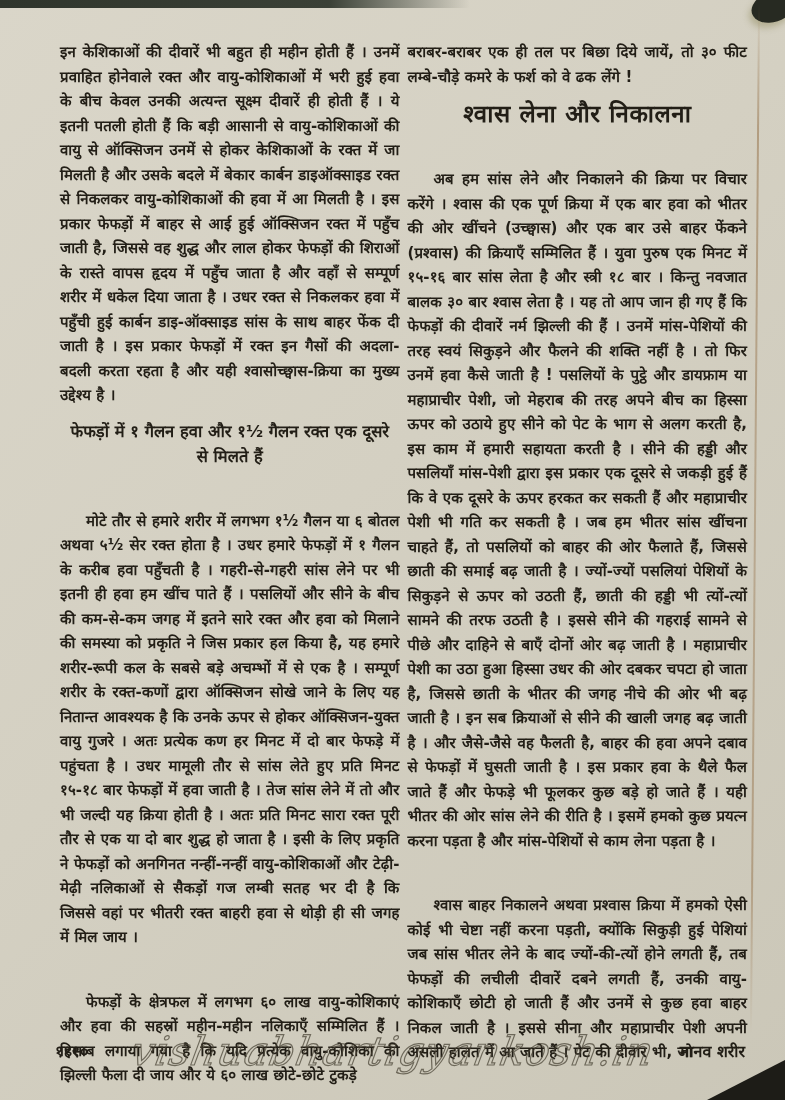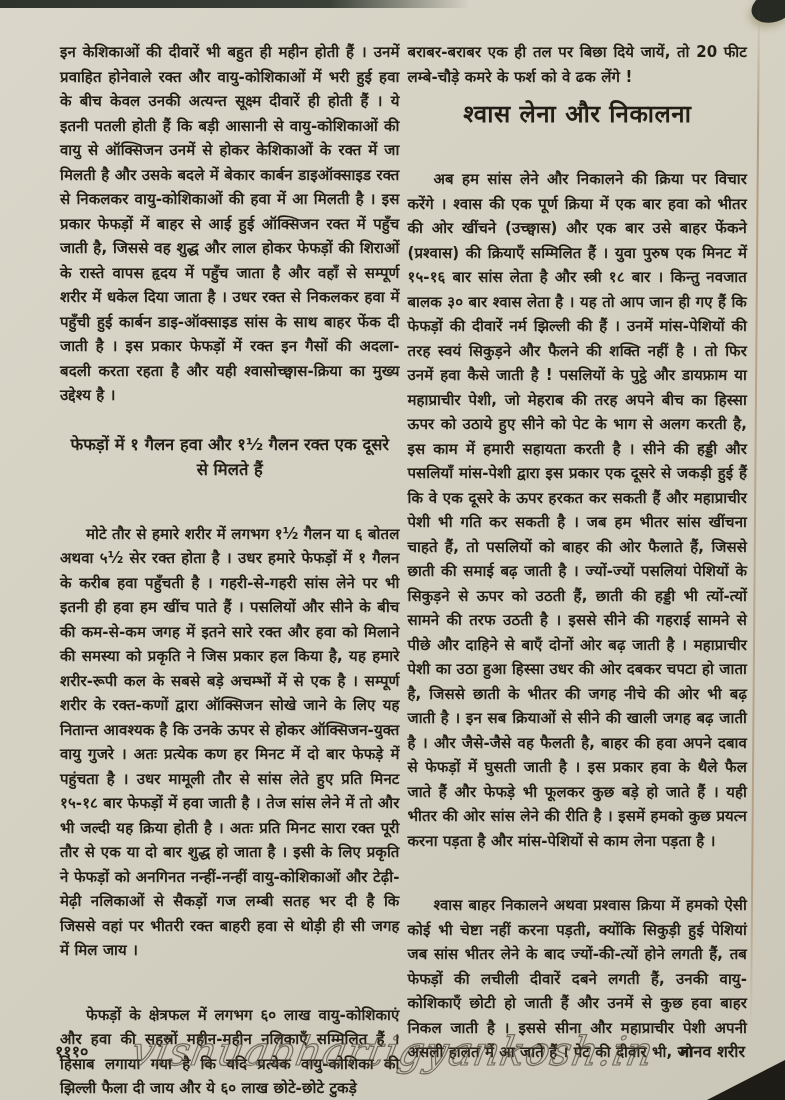--- a/index.html
+++ b/index.html
@@ -59,21 +59,21 @@
     text-align: justify;
     margin: 0 0 1px 0;
     letter-spacing: 0.1px;
   }
   .indent { text-indent: 26px; margin-top: 40px; }
   .heading {
     font-size: 16.5px;
     line-height: 25px;
     font-weight: bold;
     text-align: center;
-    margin: 24px 10px 9px 10px;
+    margin: 11px 10px 9px 10px;
   }
   .heading-right {
     font-size: 24px;
     margin: 13px 0 10px 0;
     font-weight: bold;
     letter-spacing: 0.5px;
   }
 
   
   .footer {
@@ -107,21 +107,21 @@
   <div class="columns">
 
     <div class="col">
       <p class="body-text">इन केशिकाओं की दीवारें भी बहुत ही महीन होती हैं । उनमें प्रवाहित होनेवाले रक्त और वायु-कोशिकाओं में भरी हुई हवा के बीच केवल उनकी अत्यन्त सूक्ष्म दीवारें ही होती हैं । ये इतनी पतली होती हैं कि बड़ी आसानी से वायु-कोशिकाओं की वायु से ऑक्सिजन उनमें से होकर केशिकाओं के रक्त में जा मिलती है और उसके बदले में बेकार कार्बन डाइऑक्साइड रक्त से निकलकर वायु-कोशिकाओं की हवा में आ मिलती है । इस प्रकार फेफड़ों में बाहर से आई हुई ऑक्सिजन रक्त में पहुँच जाती है, जिससे वह शुद्ध और लाल होकर फेफड़ों की शिराओं के रास्ते वापस हृदय में पहुँच जाता है और वहाँ से सम्पूर्ण शरीर में धकेल दिया जाता है । उधर रक्त से निकलकर हवा में पहुँची हुई कार्बन डाइ-ऑक्साइड सांस के साथ बाहर फेंक दी जाती है । इस प्रकार फेफड़ों में रक्त इन गैसों की अदला-बदली करता रहता है और यही श्वासोच्छ्वास-क्रिया का मुख्य उद्देश्य है ।</p>
       <h2 class="heading">फेफड़ों में १ गैलन हवा और १½ गैलन रक्त एक दूसरे से मिलते हैं</h2>
       <p class="body-text indent">मोटे तौर से हमारे शरीर में लगभग १½ गैलन या ६ बोतल अथवा ५½ सेर रक्त होता है । उधर हमारे फेफड़ों में १ गैलन के करीब हवा पहुँचती है । गहरी-से-गहरी सांस लेने पर भी इतनी ही हवा हम खींच पाते हैं । पसलियों और सीने के बीच की कम-से-कम जगह में इतने सारे रक्त और हवा को मिलाने की समस्या को प्रकृति ने जिस प्रकार हल किया है, यह हमारे शरीर-रूपी कल के सबसे बड़े अचम्भों में से एक है । सम्पूर्ण शरीर के रक्त-कणों द्वारा ऑक्सिजन सोखे जाने के लिए यह नितान्त आवश्यक है कि उनके ऊपर से होकर ऑक्सिजन-युक्त वायु गुजरे । अतः प्रत्येक कण हर मिनट में दो बार फेफड़े में पहुंचता है । उधर मामूली तौर से सांस लेते हुए प्रति मिनट १५-१८ बार फेफड़ों में हवा जाती है । तेज सांस लेने में तो और भी जल्दी यह क्रिया होती है । अतः प्रति मिनट सारा रक्त पूरी तौर से एक या दो बार शुद्ध हो जाता है । इसी के लिए प्रकृति ने फेफड़ों को अनगिनत नन्हीं-नन्हीं वायु-कोशिकाओं और टेढ़ी-मेढ़ी नलिकाओं से सैकड़ों गज लम्बी सतह भर दी है कि जिससे वहां पर भीतरी रक्त बाहरी हवा से थोड़ी ही सी जगह में मिल जाय ।</p>
       <p class="body-text indent">फेफड़ों के क्षेत्रफल में लगभग ६० लाख वायु-कोशिकाएं और हवा की सहस्रों महीन-महीन नलिकाएँ सम्मिलित हैं । हिसाब लगाया गया है कि यदि प्रत्येक वायु-कोशिका की झिल्ली फैला दी जाय और ये ६० लाख छोटे-छोटे टुकड़े</p>
     </div>
 
     <div class="col">
-      <p class="body-text">बराबर-बराबर एक ही तल पर बिछा दिये जायें, तो 20 फीट लम्बे-चौड़े कमरे के फर्श को वे ढक लेंगे !</p>
+      <p class="body-text">बराबर-बराबर एक ही तल पर बिछा दिये जायें, तो ३० फीट लम्बे-चौड़े कमरे के फर्श को वे ढक लेंगे !</p>
       <h2 class="heading heading-right">श्वास लेना और निकालना</h2>
       <p class="body-text indent">अब हम सांस लेने और निकालने की क्रिया पर विचार करेंगे । श्वास की एक पूर्ण क्रिया में एक बार हवा को भीतर की ओर खींचने (उच्छ्वास) और एक बार उसे बाहर फेंकने (प्रश्वास) की क्रियाएँ सम्मिलित हैं । युवा पुरुष एक मिनट में १५-१६ बार सांस लेता है और स्त्री १८ बार । किन्तु नवजात बालक ३० बार श्वास लेता है । यह तो आप जान ही गए हैं कि फेफड़ों की दीवारें नर्म झिल्ली की हैं । उनमें मांस-पेशियों की तरह स्वयं सिकुड़ने और फैलने की शक्ति नहीं है । तो फिर उनमें हवा कैसे जाती है ! पसलियों के पुट्ठे और डायफ्राम या महाप्राचीर पेशी, जो मेहराब की तरह अपने बीच का हिस्सा ऊपर को उठाये हुए सीने को पेट के भाग से अलग करती है, इस काम में हमारी सहायता करती है । सीने की हड्डी और पसलियाँ मांस-पेशी द्वारा इस प्रकार एक दूसरे से जकड़ी हुई हैं कि वे एक दूसरे के ऊपर हरकत कर सकती हैं और महाप्राचीर पेशी भी गति कर सकती है । जब हम भीतर सांस खींचना चाहते हैं, तो पसलियों को बाहर की ओर फैलाते हैं, जिससे छाती की समाई बढ़ जाती है । ज्यों-ज्यों पसलियां पेशियों के सिकुड़ने से ऊपर को उठती हैं, छाती की हड्डी भी त्यों-त्यों सामने की तरफ उठती है । इससे सीने की गहराई सामने से पीछे और दाहिने से बाएँ दोनों ओर बढ़ जाती है । महाप्राचीर पेशी का उठा हुआ हिस्सा उधर की ओर दबकर चपटा हो जाता है, जिससे छाती के भीतर की जगह नीचे की ओर भी बढ़ जाती है । इन सब क्रियाओं से सीने की खाली जगह बढ़ जाती है । और जैसे-जैसे वह फैलती है, बाहर की हवा अपने दबाव से फेफड़ों में घुसती जाती है । इस प्रकार हवा के थैले फैल जाते हैं और फेफड़े भी फूलकर कुछ बड़े हो जाते हैं । यही भीतर की ओर सांस लेने की रीति है । इसमें हमको कुछ प्रयत्न करना पड़ता है और मांस-पेशियों से काम लेना पड़ता है ।</p>
       <p class="body-text indent">श्वास बाहर निकालने अथवा प्रश्वास क्रिया में हमको ऐसी कोई भी चेष्टा नहीं करना पड़ती, क्योंकि सिकुड़ी हुई पेशियां जब सांस भीतर लेने के बाद ज्यों-की-त्यों होने लगती हैं, तब फेफड़ों की लचीली दीवारें दबने लगती हैं, उनकी वायु-कोशिकाएँ छोटी हो जाती हैं और उनमें से कुछ हवा बाहर निकल जाती है । इससे सीना और महाप्राचीर पेशी अपनी असली हालत में आ जाते हैं । पेट की दीवार भी, जो</p>
     </div>
 
   </div>
 
   <div class="watermark">vishuabhartigyankosh.in</div>
 
   <div class="footer">

